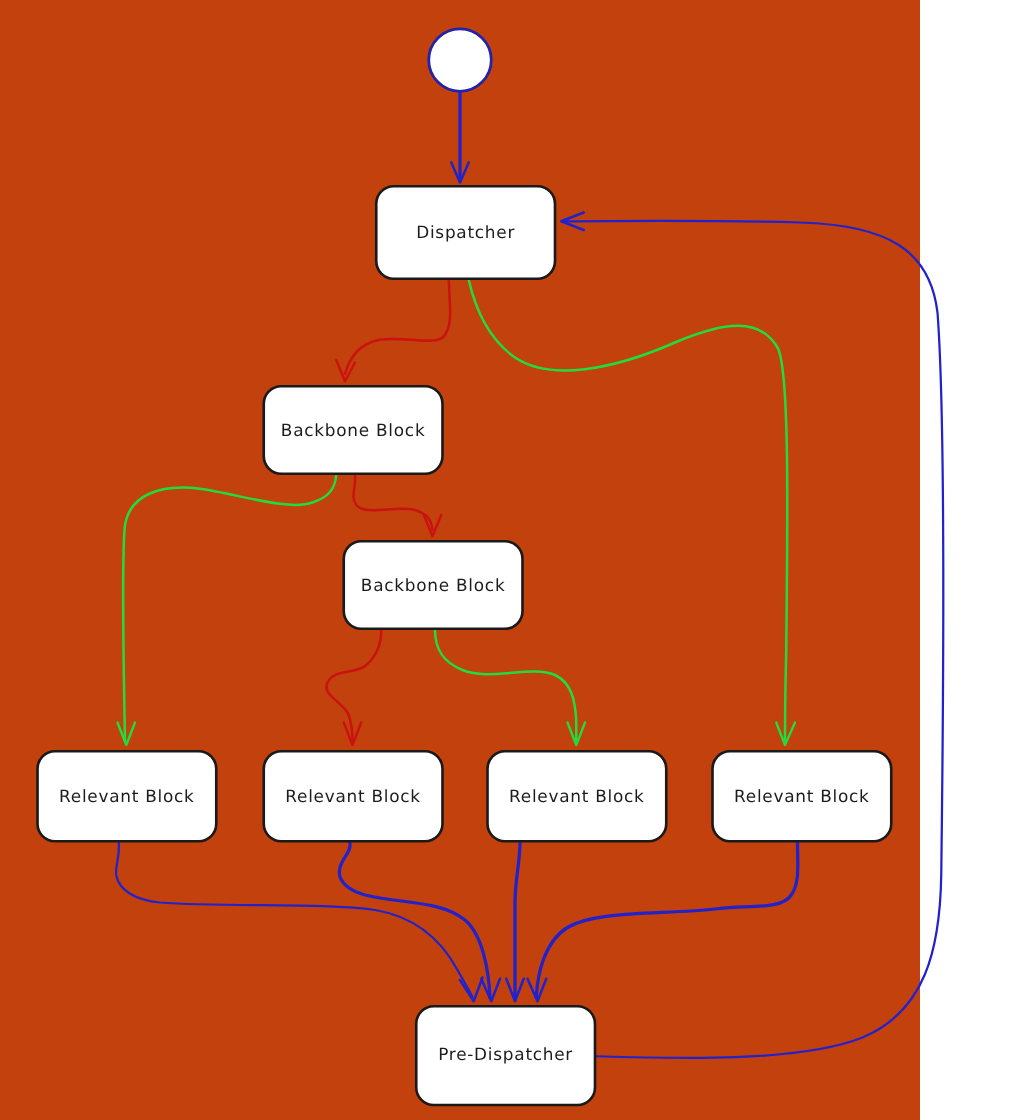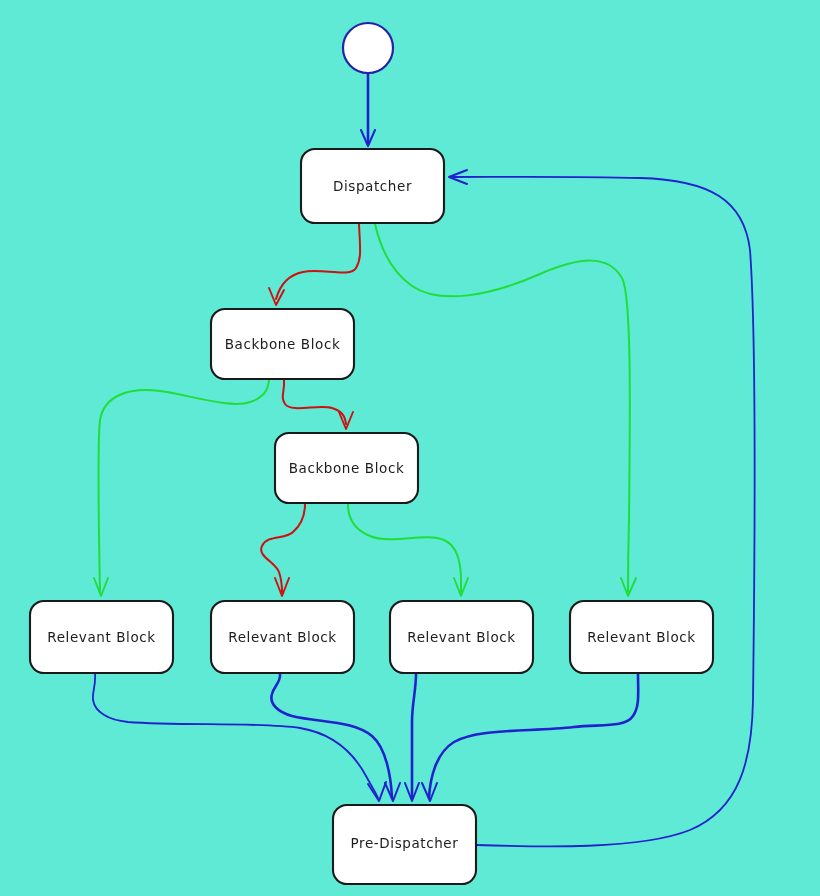--- a/index.html
+++ b/index.html
@@ -8,23 +8,23 @@
     background: #ffffff;
   }
   body {
     width: 820px;
     height: 896px;
     font-family: "DejaVu Sans", sans-serif;
     overflow: hidden;
   }
   #diagram-root {
     position: relative;
-    width: 820px;
+    width: 736px;
     height: 896px;
-    background: #5eead4;
+    background: #c2410c;
   }
   svg#flowchart {
     display: block;
     width: 820px;
     height: 896px;
   }
   .node-shape {
     fill: #ffffff;
     stroke: #1a1a1a;
     stroke-width: 2.1;

